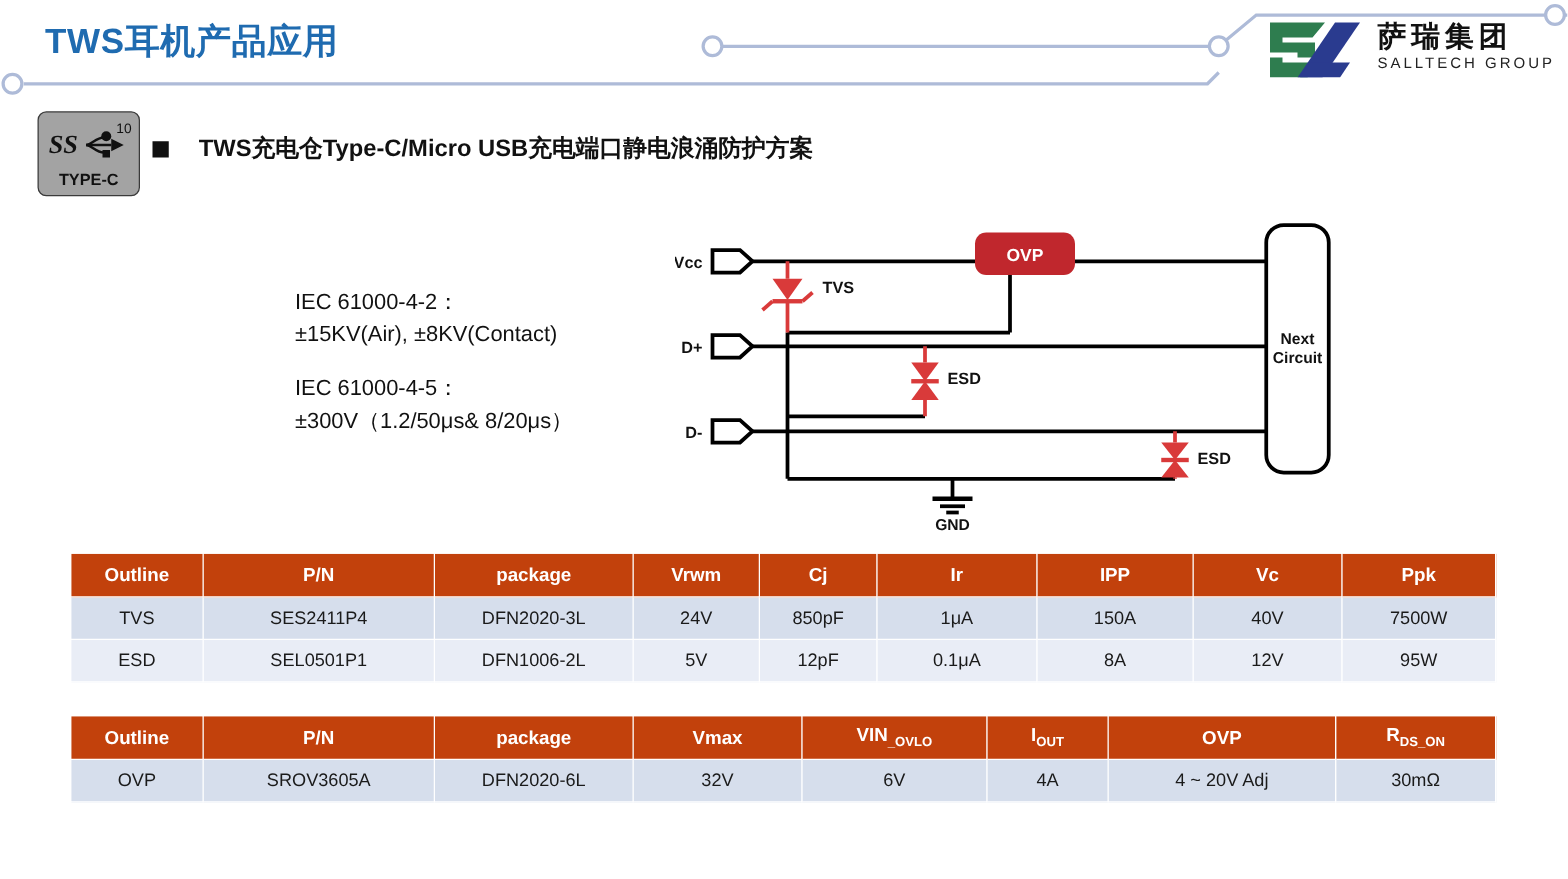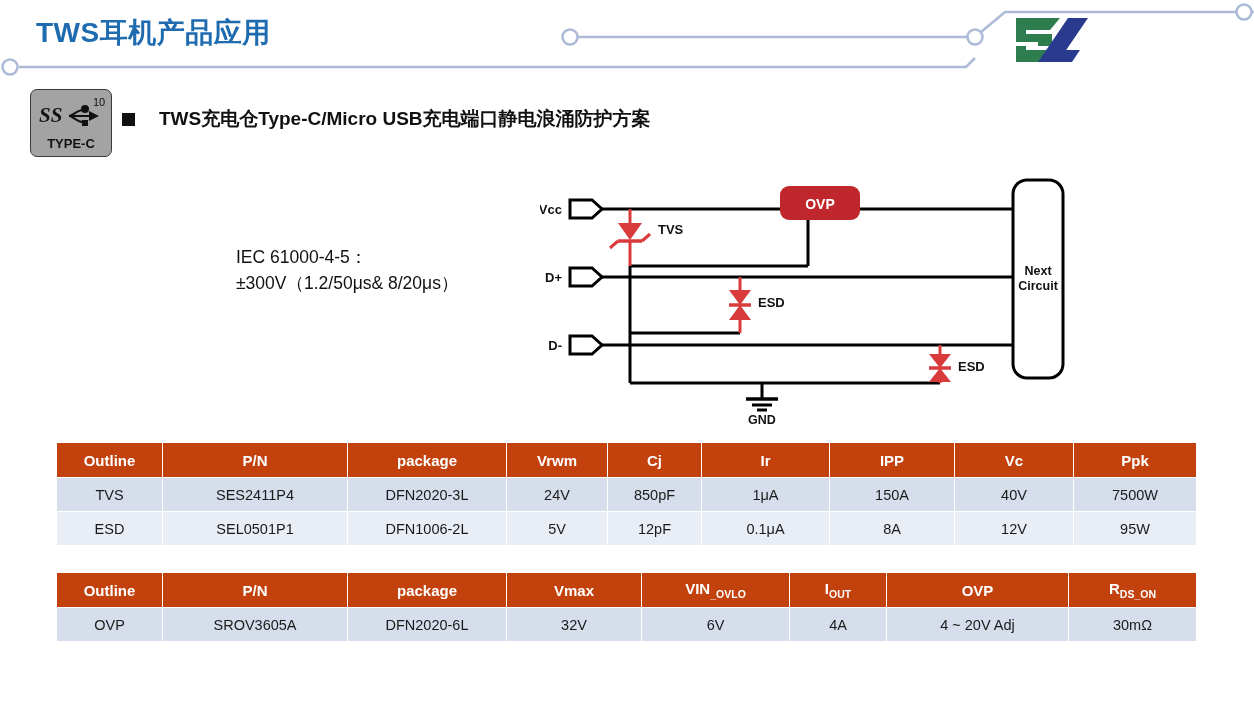--- a/index.html
+++ b/index.html
@@ -163,20 +163,24 @@
 </svg>
 
 <div id="page-title">TWS耳机产品应用</div>
 
 <div id="logo-block">
   <svg width="80" height="50" viewBox="0 0 80 50">
     <polygon points="4,6 48,6 38,18 14,18 14,22 40,22 40,34 14,34 14,38 44,38 34,50 4,50 4,34 26,34 26,30 4,30" fill="#2E7D4F"></polygon>
     <polygon points="56,6 76,6 46,50 26,50" fill="#2A3B8F"></polygon>
     <polygon points="36,38 68,38 60,50 28,50" fill="#2A3B8F"></polygon>
   </svg>
+  <div id="logo-text-wrap">
+    <div id="logo-cn">萨瑞集团</div>
+    <div id="logo-en">SALLTECH GROUP</div>
+  </div>
 </div>
 
 <div id="typec-badge">
   <svg width="78" height="44" viewBox="0 0 78 44" style="position:absolute;left:0;top:2px;">
     <text x="8" y="30" font-family="Liberation Serif, serif" font-size="21" font-style="italic" font-weight="bold" fill="#111">SS</text>
     <path d="M 38 24 C 42 24 46 18 52 18" fill="none" stroke="#111" stroke-width="2"></path>
     <path d="M 38 24 C 42 24 46 30 52 30" fill="none" stroke="#111" stroke-width="2"></path>
     <path d="M 38 24 L 58 24" fill="none" stroke="#111" stroke-width="2"></path>
     <polygon points="58,19 68,24 58,29" fill="#111"></polygon>
     <circle cx="54" cy="17" r="4" fill="#111"></circle>
@@ -185,20 +189,22 @@
   </svg>
   <div id="typec-label">TYPE-C</div>
 </div>
 
 <div id="subtitle-row">
   <span id="subtitle-bullet"></span>
   <span id="subtitle-text">TWS充电仓Type-C/Micro USB充电端口静电浪涌防护方案</span>
 </div>
 
 <div id="iec-block">
+  <div>IEC 61000-4-2：</div>
+  <div>±15KV(Air), ±8KV(Contact)</div>
   <div class="iec-gap"></div>
   <div>IEC 61000-4-5：</div>
   <div>±300V（1.2/50μs&amp; 8/20μs）</div>
 </div>
 
 <svg id="circuit" viewBox="0 0 600 260" width="600" height="260">
 
   <text x="22" y="46" text-anchor="end" font-family="Liberation Sans, sans-serif" font-size="13" font-weight="bold" fill="#111">Vcc</text>
   <text x="22" y="114" text-anchor="end" font-family="Liberation Sans, sans-serif" font-size="13" font-weight="bold" fill="#111">D+</text>
   <text x="22" y="182" text-anchor="end" font-family="Liberation Sans, sans-serif" font-size="13" font-weight="bold" fill="#111">D-</text>

